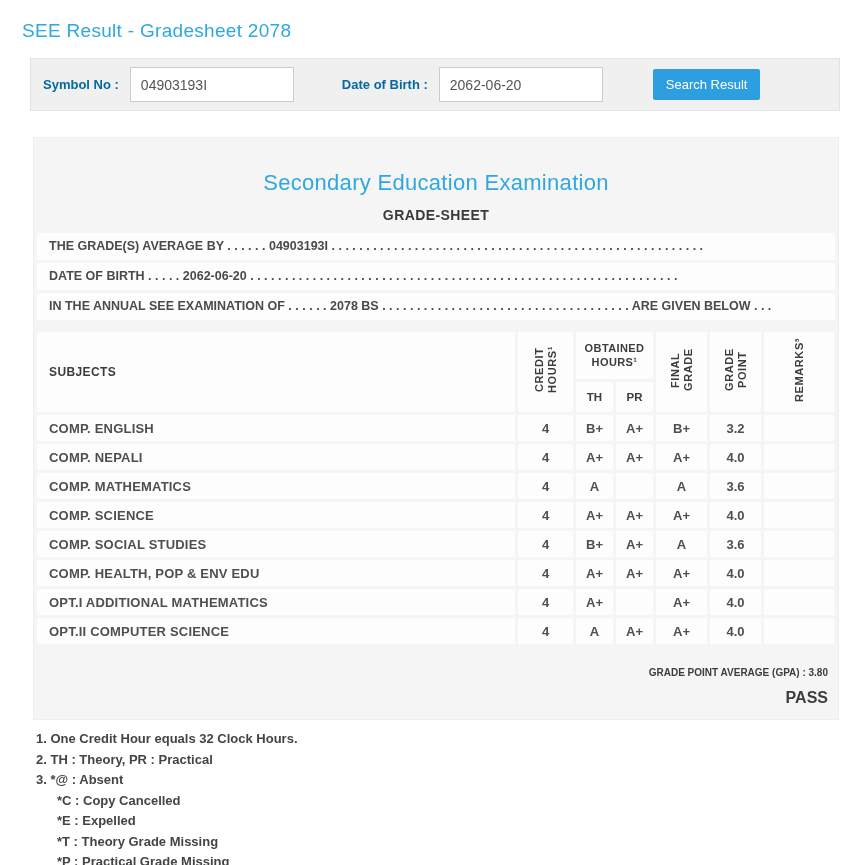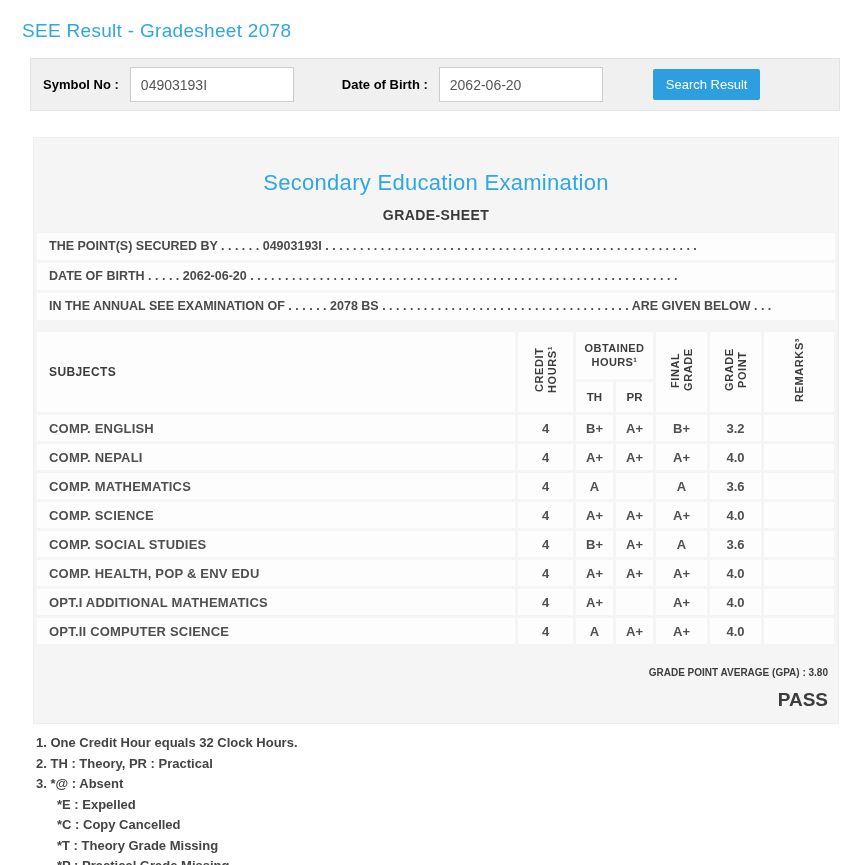--- a/index.html
+++ b/index.html
@@ -14,21 +14,21 @@
     margin:20px 0 16px 22px;
     font-size:19px;font-weight:400;color:var(--accent,#2fa7e0);
     letter-spacing:0.3px;
   }
   
   .search-bar{
     margin-left:30px;width:810px;height:53px;
     background:#f0f0f0;border:1px solid #e3e3e3;
     display:flex;align-items:center;
   }
-  .form-label{font-size:13px;font-weight:700;color:#000000;}
+  .form-label{font-size:13px;font-weight:700;color:#0369a1;}
   .lbl-symbol{margin-left:12px;}
   .lbl-dob{margin-left:48px;}
   .text-input{
     margin-left:11px;width:164px;height:35px;
     border:1px solid #ccc;background:#fff;
     padding:0 10px;font-size:14px;color:#555;
     font-family:"Liberation Sans",sans-serif;outline:none;
   }
   .search-btn{
     margin-left:50px;height:31px;padding:0 13px;
@@ -83,21 +83,21 @@
     text-align:center;vertical-align:middle;
   }
   tbody td.sub{text-align:left;padding-left:12px;letter-spacing:0.2px;margin-top:8px;}
   
   .gpa-line{
     margin-top:20px;text-align:right;padding-right:10px;
     font-size:10px;font-weight:700;color:#3d3d3d;
   }
   .pass-line{
     margin-top:11px;text-align:right;padding-right:10px;
-    font-size:19px;font-weight:700;color:#3d3d3d;
+    font-size:16px;font-weight:700;color:#3d3d3d;
   }
   
   .footnotes{margin:9px 0 0 36px;}
   .fn-line{
     font-size:13px;font-weight:700;color:#444;line-height:20.5px;
   }
   .fn-line.indent{padding-left:21px;}
 </style>
 </head>
 <body>
@@ -110,21 +110,21 @@
   <span class="form-label lbl-dob">Date of Birth :</span>
   <input class="text-input" type="text" value="2062-06-20" style="">
   <button class="search-btn">Search Result</button>
 </div>
 
 <div class="card">
   <div class="exam-title">Secondary Education Examination</div>
   <div class="sheet-title">GRADE-SHEET</div>
 
   <div class="info-rows">
-    <div class="info-row">THE POINT(S) SECURED BY . . . . . . 04903193I . . . . . . . . . . . . . . . . . . . . . . . . . . . . . . . . . . . . . . . . . . . . . . . . . . . . . .</div>
+    <div class="info-row">THE GRADE(S) AVERAGE BY . . . . . . 04903193I . . . . . . . . . . . . . . . . . . . . . . . . . . . . . . . . . . . . . . . . . . . . . . . . . . . . . .</div>
     <div class="info-row">DATE OF BIRTH . . . . . 2062-06-20 . . . . . . . . . . . . . . . . . . . . . . . . . . . . . . . . . . . . . . . . . . . . . . . . . . . . . . . . . . . . . .</div>
     <div class="info-row">IN THE ANNUAL SEE EXAMINATION OF . . . . . . 2078 BS . . . . . . . . . . . . . . . . . . . . . . . . . . . . . . . . . . . . ARE GIVEN BELOW . . .</div>
   </div>
 
   <table>
     <colgroup>
       <col class="c-sub">
         <col class="c-credit">
         <col class="c-th">
         <col class="c-pr">
@@ -231,17 +231,17 @@
   </table>
 
   <div class="gpa-line">GRADE POINT AVERAGE (GPA) : 3.80</div>
   <div class="pass-line">PASS</div>
 </div>
 
 <div class="footnotes">
   <div class="fn-line">1. One Credit Hour equals 32 Clock Hours.</div>
   <div class="fn-line">2. TH : Theory, PR : Practical</div>
   <div class="fn-line">3. *@ : Absent</div>
+  <div class="fn-line indent">*C : Copy Cancelled</div>
   <div class="fn-line indent">*E : Expelled</div>
-  <div class="fn-line indent">*C : Copy Cancelled</div>
   <div class="fn-line indent">*T : Theory Grade Missing</div>
   <div class="fn-line indent">*P : Practical Grade Missing</div>
 </div>
 
 </body></html>

